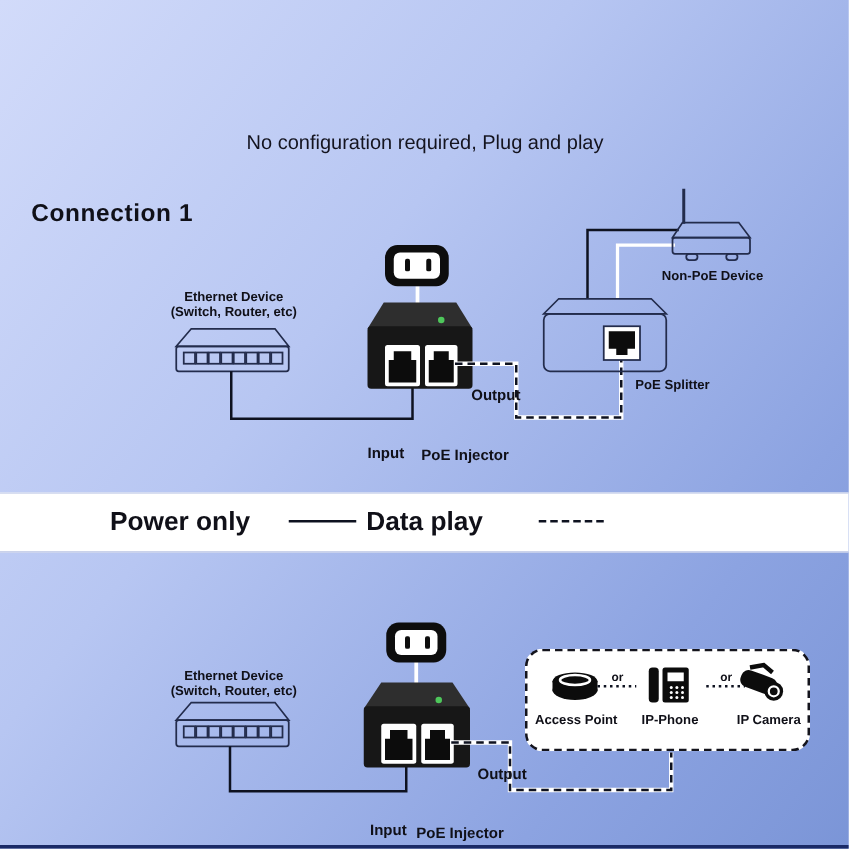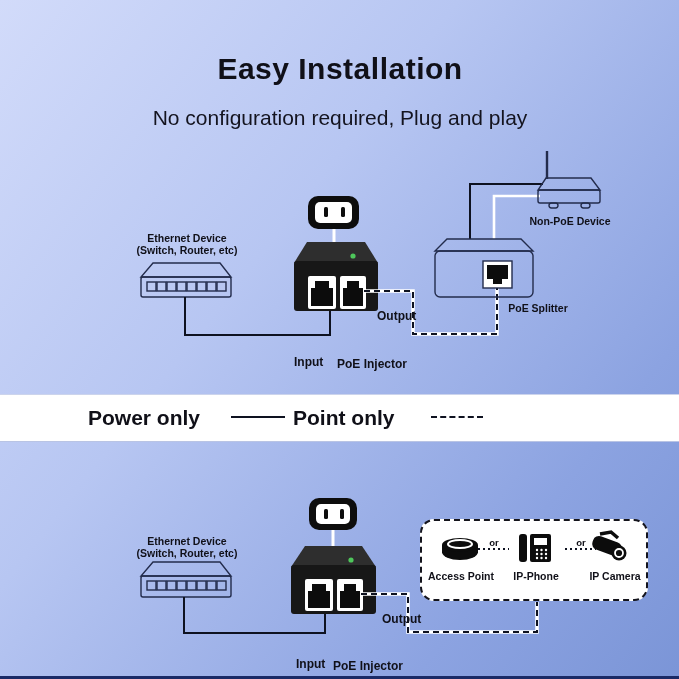--- a/index.html
+++ b/index.html
@@ -4,21 +4,21 @@
 <style>
   html,body{margin:0;padding:0;}
   .screen{
     position:relative;width:679px;height:679px;overflow:hidden;
     font-family:"Liberation Sans", sans-serif;
     background:linear-gradient(128deg,#d2dbfa 0%,#b7c6f2 38%,#8ca3e1 78%,#7b95d7 100%);
   }
   .t{position:absolute;color:#101018;white-space:nowrap;}
   .center{transform:translateX(-50%);text-align:center;}
   .title{left:340px;top:52px;font-size:30px;font-weight:700;letter-spacing:.5px;}
-  .subtitle{left:340px;top:106px;font-size:21px;font-weight:400;color:#14141f;}
+  .subtitle{left:340px;top:106px;font-size:16px;font-weight:400;color:#14141f;}
   .conn-head{font-size:19.5px;font-weight:700;letter-spacing:.5px;}
   .dev-label{font-size:10.5px;font-weight:700;}
   .port-label{font-size:12px;font-weight:700;margin-top:36px;}
   .legend-band{
     position:absolute;left:0;top:394px;width:679px;height:48px;background:#ffffff;
     border-top:1px solid #ccd4ec;border-bottom:1px solid #b9c4e4;box-sizing:border-box;
   }
   .legend-label{font-size:21px;font-weight:700;top:406px;}
   .swatch{position:absolute;height:0;}
   .swatch-solid-white{left:30px;top:416px;width:50px;border-top:3px solid #ffffff;}
@@ -169,35 +169,35 @@
       <path d="M600,534 l11,-2 l7,6" stroke="#0c0c0c" stroke-width="3.5" fill="none"></path>
       <g transform="rotate(20 607 546)">
         <rect x="592" y="539" width="30" height="14" rx="6" fill="#0c0c0c"></rect>
       </g>
       <circle cx="619" cy="553" r="7.5" fill="#0c0c0c"></circle>
       <circle cx="619" cy="553" r="4" fill="none" stroke="#ffffff" stroke-width="1.8"></circle>
       <circle cx="619" cy="553" r="1.6" fill="#0c0c0c"></circle>
     </g>
   </svg>
 
-  <div class="t title center">Easy Installation</div>
   <div class="t subtitle center">No configuration required, Plug and play</div>
 
+  <div class="t conn-head" style="left:25px;top:160px;">Connection 1</div>
   <div class="t dev-label center" style="left:187px;top:232px;">Ethernet Device</div>
   <div class="t dev-label center" style="left:187px;top:244px;">(Switch, Router, etc)</div>
   <div class="t port-label" style="left:377px;top:273px;">Output</div>
   <div class="t port-label" style="left:294px;top:319px;">Input</div>
   <div class="t port-label" style="left:337px;top:321px;">PoE Injector</div>
   <div class="t dev-label center" style="left:538px;top:302px;">PoE Splitter</div>
   <div class="t dev-label center" style="left:570px;top:215px;">Non-PoE Device</div>
 
   <div class="swatch swatch-solid-white"></div>
   <div class="t legend-label" style="left:88px;">Power only</div>
   <div class="swatch swatch-solid-black"></div>
-  <div class="t legend-label" style="left:293px;">Point only</div>
+  <div class="t legend-label" style="left:293px;">Data play</div>
   <div class="swatch swatch-dashed"></div>
 
   <div class="t dev-label center" style="left:187px;top:535px;">Ethernet Device</div>
   <div class="t dev-label center" style="left:187px;top:547px;">(Switch, Router, etc)</div>
   <div class="t port-label" style="left:382px;top:576px;">Output</div>
   <div class="t port-label" style="left:296px;top:621px;">Input</div>
   <div class="t port-label" style="left:333px;top:623px;">PoE Injector</div>
   <div class="t or-label center" style="left:494px;top:537px;">or</div>
   <div class="t or-label center" style="left:581px;top:537px;">or</div>
   <div class="t dev-label center" style="left:461px;top:570px;">Access Point</div>

